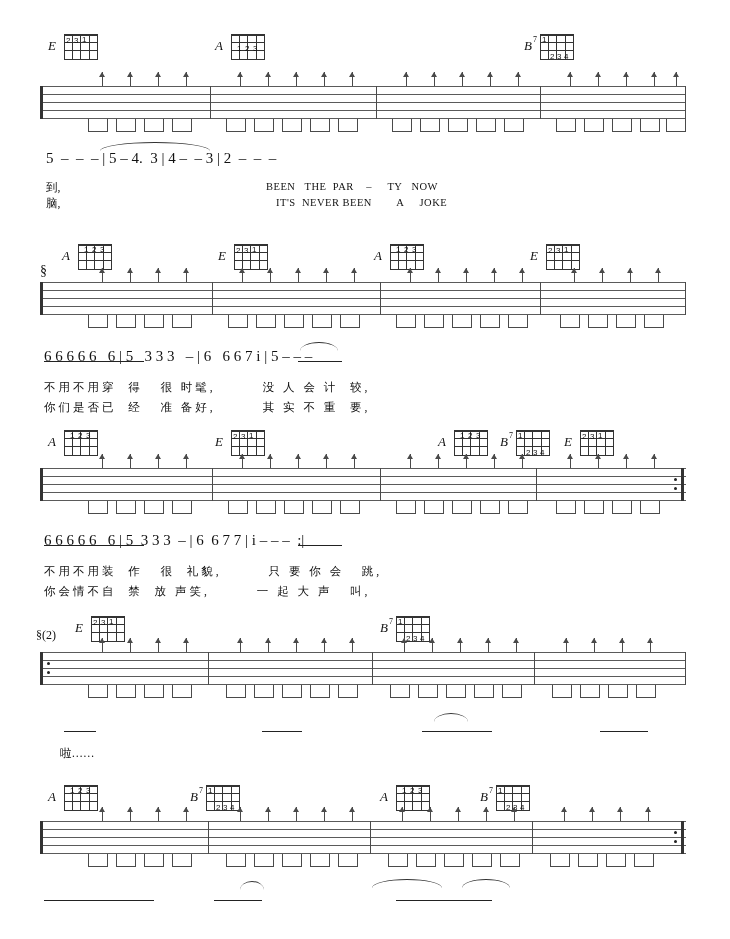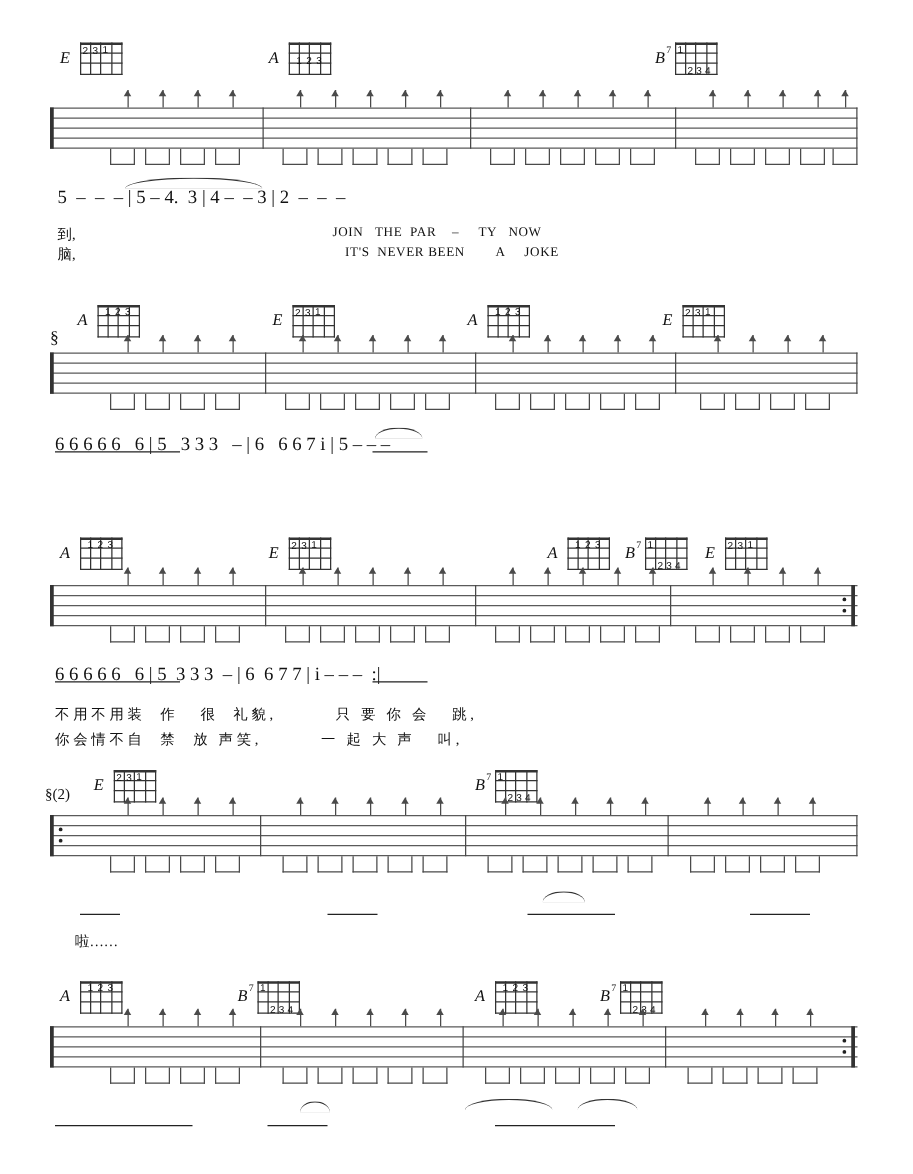--- a/index.html
+++ b/index.html
@@ -165,21 +165,21 @@
       <div class="rbr" style="left:572px;top:33px;width:18px;height:12px;"></div>
       <div class="rbr" style="left:600px;top:33px;width:18px;height:12px;"></div>
       <div class="rbr" style="left:626px;top:33px;width:18px;height:12px;"></div>
     </div>
 
     <div class="numrow" style="left:46px;top:150px;width:640px;">5  –  –  – | 5 – 4.  3 | 4 –  – 3 | 2  –  –  –</div>
     <div class="tie" style="left:100px;top:142px;width:110px;"></div>
 
     <div class="lyric" style="left:46px;top:180px;">到,</div>
     <div class="lyric" style="left:46px;top:196px;">脑,</div>
-    <div class="lyricEn" style="left:266px;top:181px;">JOIN   THE  PAR    –     TY   NOW</div>
+    <div class="lyricEn" style="left:266px;top:181px;">BEEN   THE  PAR    –     TY   NOW</div>
     <div class="lyricEn" style="left:276px;top:197px;">IT'S  NEVER BEEN        A     JOKE</div>
   </div>
 
   <div class="abs" style="left:0;top:230px;width:730px;height:190px;">
 
     <div class="segno" style="left:40px;top:33px;">§</div>
 
     <div class="chord" style="left:62px;top:14px;">
       <div class="cname">A</div>
       <div class="grid">
@@ -307,20 +307,22 @@
       <div class="rbr" style="left:548px;top:33px;width:18px;height:12px;"></div>
       <div class="rbr" style="left:576px;top:33px;width:18px;height:12px;"></div>
       <div class="rbr" style="left:604px;top:33px;width:18px;height:12px;"></div>
     </div>
 
     <div class="numrow" style="left:44px;top:118px;width:640px;">6 6 6 6 6   6 | 5   3 3 3   – | 6   6 6 7 i | 5 – – –</div>
     <div class="abs" style="left:44px;top:131px;width:100px;height:1px;background:#222;"></div>
     <div class="abs" style="left:298px;top:131px;width:44px;height:1px;background:#222;"></div>
     <div class="tie" style="left:300px;top:112px;width:38px;"></div>
 
+    <div class="lyric" style="left:44px;top:150px;letter-spacing:3px;">不用不用穿  得   很 时髦,        没 人 会 计  较,</div>
+    <div class="lyric" style="left:44px;top:170px;letter-spacing:3px;">你们是否已  经   准 备好,        其 实 不 重  要,</div>
   </div>
 
   <div class="abs" style="left:0;top:420px;width:730px;height:190px;">
 
     <div class="chord" style="left:48px;top:10px;">
       <div class="cname">A</div>
       <div class="grid">
         <div class="h nut" style="top:0"></div>
           <div class="h" style="top:8px"></div>
           <div class="h" style="top:16px"></div>

